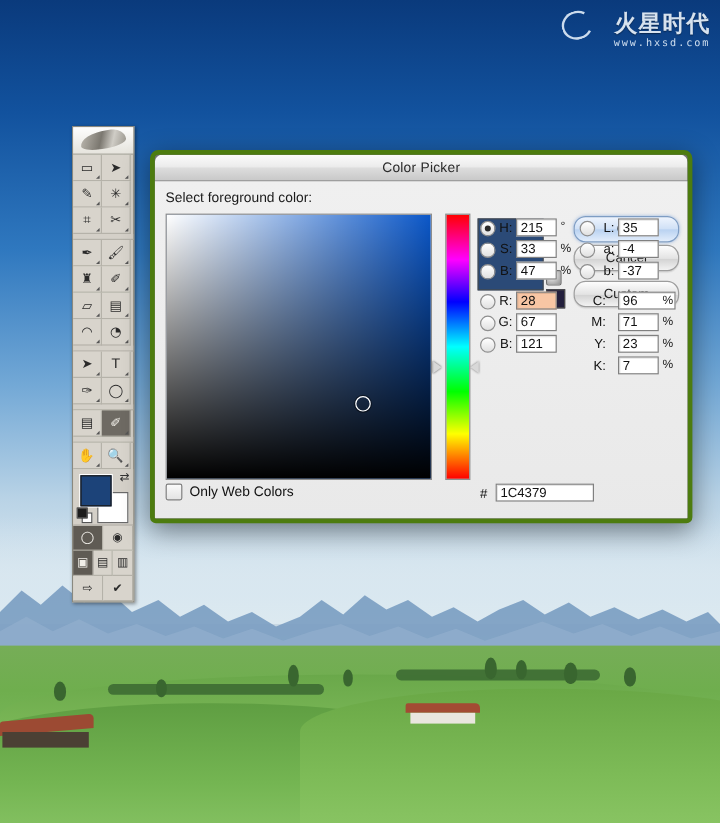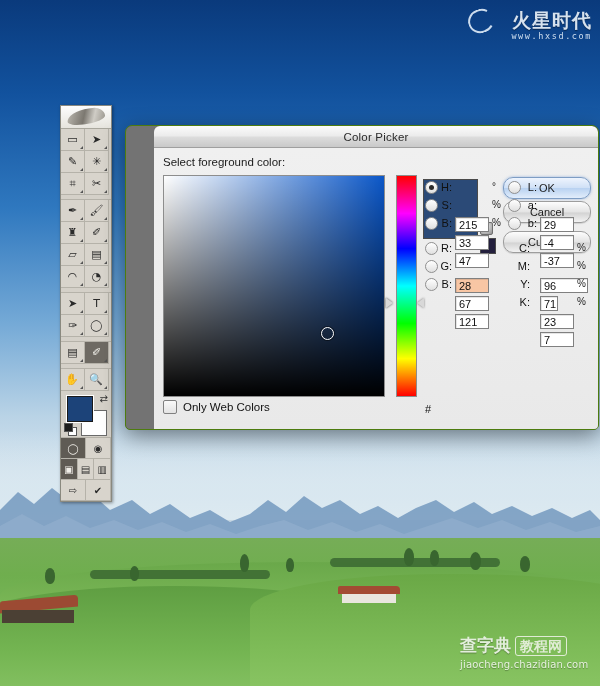--- a/index.html
+++ b/index.html
@@ -78,22 +78,22 @@
   #sw-def{position:absolute;left:3px;bottom:3px;width:11px;height:11px;}
   #sw-def .a{position:absolute;left:0;top:0;width:7px;height:7px;background:#1d1d1d;border:1px solid #555;}
   #sw-def .b{position:absolute;left:4px;top:4px;width:7px;height:7px;background:#fff;border:1px solid #555;}
   .trow{display:flex;}
   .tbtn{flex:1;height:20px;border-right:1px solid #b5b2a9;border-bottom:1px solid #b5b2a9;
      background:#d8d4cc;display:flex;align-items:center;justify-content:center;font-size:10px;color:#2a2a2a;}
   .tbtn.on{background:#5f5b54;color:#f0eee8;}
 
   
   #dialog{position:absolute;left:125px;top:125px;width:444px;height:303px;
-     background:#737373;border:1px solid #4d7c0f;border-radius:7px 7px 5px 5px;
-     box-shadow:0 6px 22px rgba(0,0,0,.45);overflow:hidden;padding-left:28px;}
+     background:#737373;border:4px solid #4d7c0f;border-radius:7px 7px 5px 5px;
+     box-shadow:0 6px 22px rgba(0,0,0,.45);overflow:hidden;}
   #titlebar{height:21px;
      background:linear-gradient(180deg,#fbfbfb 0%,#ececec 46%,#dcdcdc 54%,#c9c9c9 100%);
      border-bottom:1px solid #9f9f9f;border-radius:6px 6px 0 0;
      display:flex;align-items:center;justify-content:center;}
   #title{font-size:11.5px;color:#2b2b2b;font-weight:normal;letter-spacing:.2px;}
   #dlg-body{position:relative;height:281px;
      background:linear-gradient(180deg,#f0f0f0,#e9e9e9);}
   #prompt{position:absolute;left:9px;top:8px;font-size:11.5px;color:#1b1b1b;}
 
   
@@ -139,21 +139,21 @@
   #btn-custom{top:83px;}
 
   
   .radio{position:absolute;width:11px;height:11px;border-radius:50%;
      background:linear-gradient(180deg,#fff,#e0e0e0);border:1px solid #8f8f8f;}
   .radio.on::after{content:"";position:absolute;left:2.5px;top:2.5px;width:5px;height:5px;
      border-radius:50%;background:#2a2a2a;}
   .lbl{position:absolute;font-size:11px;color:#111;text-align:right;}
   .fld{position:absolute;height:15px;background:#fff;border:1px solid #808080;
      box-shadow:inset 1px 1px 0 rgba(0,0,0,.10);
-     font-size:11px;color:#111;display:flex;align-items:center;padding-left:3px;box-sizing:border-box;margin-top:38px;}
+     font-size:11px;color:#111;display:flex;align-items:center;padding-left:3px;box-sizing:border-box;}
   .fld.hl{background:#f8c6a4;}
   .unit{position:absolute;font-size:10px;color:#222;}
   #hash{position:absolute;left:271px;top:255px;font-size:11px;color:#111;}
   #hexfield{left:284px;top:252px;width:82px;}
 
   
   #owc{position:absolute;left:9px;top:252px;display:flex;align-items:center;gap:6px;}
   #owc-box{width:12px;height:12px;border-radius:2px;border:1px solid #808080;
      background:linear-gradient(180deg,#fafafa,#e3e3e3);}
   #owc-label{font-size:11.5px;color:#111;}
@@ -198,27 +198,20 @@
       <div class="wall" style="left:2px;top:12px;width:72px;height:13px;background:#4b4034;"></div>
     </div>
   </div>
 
   <div id="wm-top">
     <div class="ring"></div>
     <div class="cn">火星时代</div>
     <div class="url">www.hxsd.com</div>
   </div>
 
-  <div id="wm-bot">
-    <div class="row">
-      <span class="cn">查字典</span>
-      <span class="box">教程网</span>
-    </div>
-    <div class="url">jiaocheng.chazidian.com</div>
-  </div>
 </div>
 
 <div id="toolbar">
   <div id="tb-handle">
     <div class="feather"></div>
   </div>
   <div class="tgrid" id="tools-grid">
       <div class="tcell">
         <span class="tico">▭</span>
         <span class="corner"></span>
@@ -387,32 +380,32 @@
         <div class="lbl" style="left: 284px; top: 94px; width: 14px;">R:</div>
         <div class="fld hl" style="left: 301px; top: 92px; width: 34px;">28</div>
         <div class="radio" style="left: 271px; top: 112px;"></div>
         <div class="lbl" style="left: 284px; top: 112px; width: 14px;">G:</div>
         <div class="fld" style="left: 301px; top: 110px; width: 34px;">67</div>
         <div class="radio" style="left: 271px; top: 130px;"></div>
         <div class="lbl" style="left: 284px; top: 130px; width: 14px;">B:</div>
         <div class="fld" style="left: 301px; top: 128px; width: 34px;">121</div>
         <div class="radio" style="left: 354px; top: 33px;"></div>
         <div class="lbl" style="left: 367px; top: 33px; width: 16px;">L:</div>
-        <div class="fld" style="left: 386px; top: 31px; width: 34px;">29</div>
+        <div class="fld" style="left: 386px; top: 31px; width: 34px;">35</div>
         <div class="radio" style="left: 354px; top: 51px;"></div>
         <div class="lbl" style="left: 367px; top: 51px; width: 16px;">a:</div>
         <div class="fld" style="left: 386px; top: 49px; width: 34px;">-4</div>
         <div class="radio" style="left: 354px; top: 69px;"></div>
         <div class="lbl" style="left: 367px; top: 69px; width: 16px;">b:</div>
         <div class="fld" style="left: 386px; top: 67px; width: 34px;">-37</div>
         <div class="lbl" style="left: 360px; top: 94px; width: 16px;">C:</div>
         <div class="fld" style="left: 386px; top: 92px; width: 48px;">96</div>
         <div class="unit" style="left: 423px; top: 94px;">%</div>
         <div class="lbl" style="left: 360px; top: 112px; width: 16px;">M:</div>
-        <div class="fld" style="left: 386px; top: 110px; width: 18px;">71</div>
+        <div class="fld" style="left: 386px; top: 110px; width: 34px;">71</div>
         <div class="unit" style="left: 423px; top: 112px;">%</div>
         <div class="lbl" style="left: 360px; top: 130px; width: 16px;">Y:</div>
         <div class="fld" style="left: 386px; top: 128px; width: 34px;">23</div>
         <div class="unit" style="left: 423px; top: 130px;">%</div>
         <div class="lbl" style="left: 360px; top: 148px; width: 16px;">K:</div>
         <div class="fld" style="left: 386px; top: 146px; width: 34px;">7</div>
         <div class="unit" style="left: 423px; top: 148px;">%</div>
       </div>
 
     <div id="hash">#</div>

